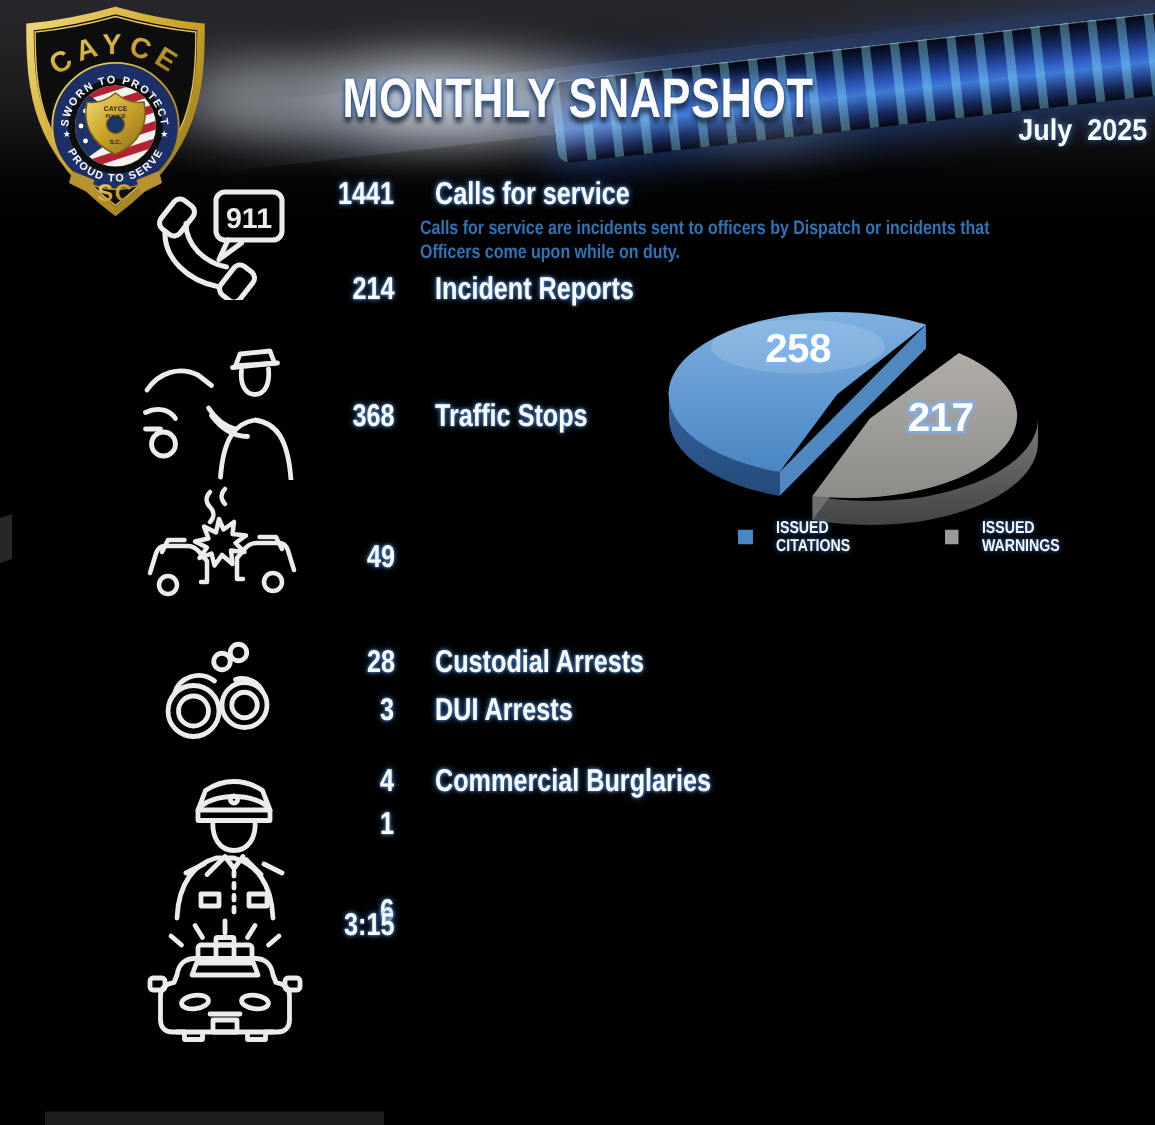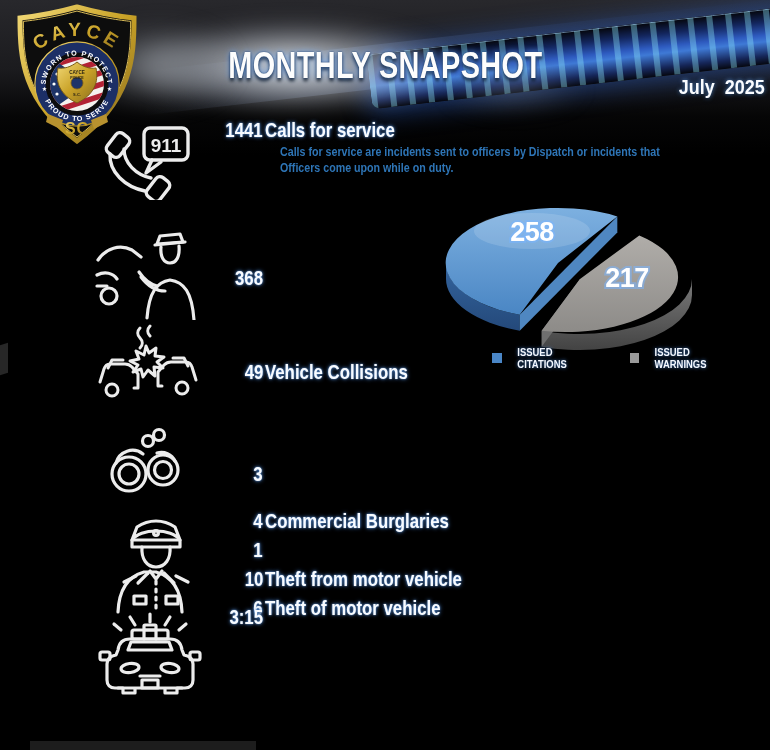--- a/index.html
+++ b/index.html
@@ -35,21 +35,21 @@
   .cxc{transform-origin:50% 50%;}
   .title{position:absolute;left:0;right:0;top:27px;text-align:center;z-index:6;margin-top:18px;}
   .title span{font-size:37px;font-weight:700;color:#fdfdfd;letter-spacing:.5px;transform:scaleX(.78);
     text-shadow:0 0 2px #16325c,0 0 7px rgba(95,155,235,.95),0 3px 4px rgba(0,0,0,.9);}
   .subtitle{position:absolute;left:0;right:0;top:76px;text-align:right;z-index:6;}
   .subtitle span{font-size:20px;font-weight:700;color:#fafcff;white-space:pre;transform:scaleX(.9);
     text-shadow:0 0 5px rgba(90,150,225,.9),0 2px 3px rgba(0,0,0,.9);}
 
   .stat{position:absolute;left:181px;display:flex;align-items:center;z-index:4;}
   .stat .num{width:82px;text-align:right;}
-  .stat .lbl{margin-left:2px;}
+  .stat .lbl{margin-left:27px;}
   .stat span{font-size:21px;font-weight:700;color:#f8fbff;
     text-shadow:0 0 5px rgba(70,130,210,.95),0 0 2px rgba(150,200,255,.85),0 2px 3px rgba(0,0,0,.9);}
   .desc{position:absolute;left:280px;top:144px;width:510px;transform:scaleX(.82);transform-origin:0 0;
     font-size:13px;font-weight:700;line-height:1.2;color:#2e75b6;z-index:4;}
 
   .icon{position:absolute;z-index:3;}
   .badge{position:absolute;left:12px;top:4px;z-index:7;}
 
   .pie-wrap{position:absolute;left:428px;top:181px;z-index:3;}
   .pie-label{font-weight:700;fill:#ffffff;font-family:"Liberation Sans",sans-serif;letter-spacing:-.5px;}
@@ -131,44 +131,48 @@
   </svg>
 
   <div class="title"><span class="cx cxc">MONTHLY SNAPSHOT</span></div>
   <div class="subtitle"><span class="cx cxc">July  2025</span></div>
 
   <div class="stat" style="top:118px">
     <div class="num"><span class="cx cxr">1441</span></div>
     <div class="lbl"><span class="cx">Calls for service</span></div>
   </div>
   <div class="desc">Calls for service are incidents sent to officers by Dispatch or incidents that Officers come upon while on duty.</div>
+  <div class="stat" style="top:181px">
+    <div class="num"><span class="cx cxr">214</span></div>
+    <div class="lbl"><span class="cx">Incident Reports</span></div>
+  </div>
   <div class="stat" style="top:266px">
     <div class="num"><span class="cx cxr">368</span></div>
+    <div class="lbl"><span class="cx">Traffic Stops</span></div>
   </div>
   <div class="stat" style="top:360px">
     <div class="num"><span class="cx cxr">49</span></div>
-    <div class="lbl"><span class="cx">Vehicle Collisions</span></div>
+  </div>
+  <div class="stat" style="top:430px">
+    <div class="num"><span class="cx cxr">28</span></div>
+    <div class="lbl"><span class="cx">Custodial Arrests</span></div>
   </div>
   <div class="stat" style="top:462px">
     <div class="num"><span class="cx cxr">3</span></div>
+    <div class="lbl"><span class="cx">DUI Arrests</span></div>
   </div>
   <div class="stat" style="top:509px">
     <div class="num"><span class="cx cxr">4</span></div>
     <div class="lbl"><span class="cx">Commercial Burglaries</span></div>
   </div>
   <div class="stat" style="top:538px">
     <div class="num"><span class="cx cxr">1</span></div>
   </div>
-  <div class="stat" style="top:567px">
-    <div class="num"><span class="cx cxr">10</span></div>
-    <div class="lbl"><span class="cx">Theft from motor vehicle</span></div>
-  </div>
   <div class="stat" style="top:596px">
     <div class="num"><span class="cx cxr">6</span></div>
-    <div class="lbl"><span class="cx">Theft of motor vehicle</span></div>
   </div>
   <div class="stat" style="top:605px">
     <div class="num"><span class="cx cxr">3:15</span></div>
   </div>
 
   <svg class="icon" style="left:100px;top:120px" width="92" height="80" viewBox="0 0 92 80">
     <g stroke="#ececec" stroke-width="3.4" fill="none" stroke-linecap="round" stroke-linejoin="round">
       <rect x="44" y="8" width="44" height="32" rx="6"></rect>
       <path d="M52,40 l-6,13 15,-11"></path>
       <rect x="6" y="17" width="24" height="16" rx="5" transform="rotate(-52 18 25)"></rect>

